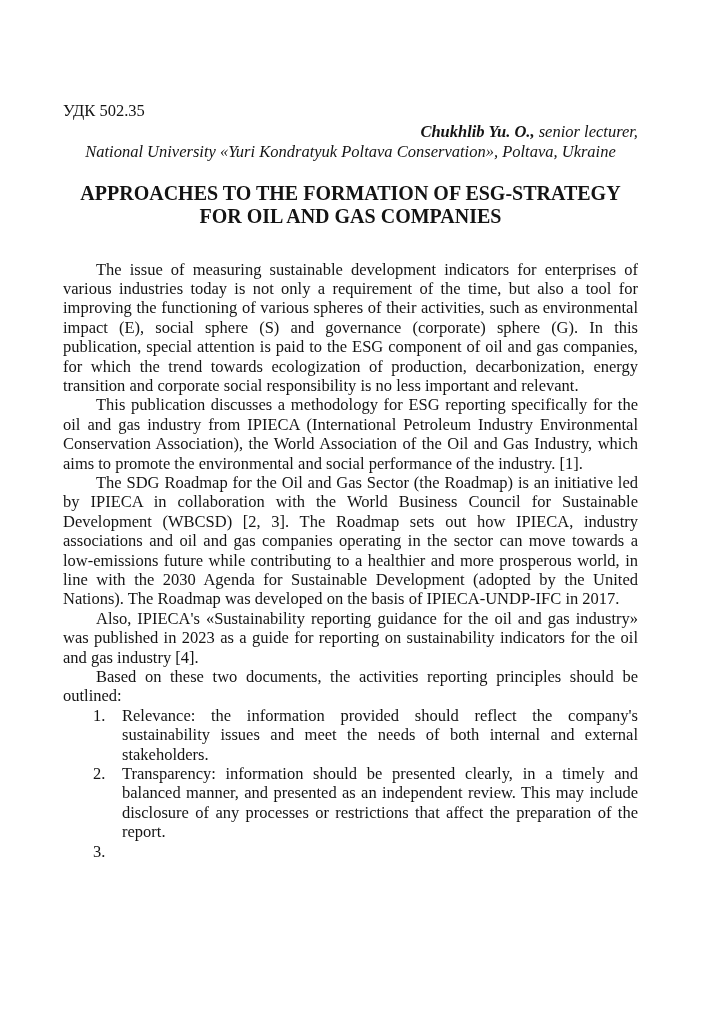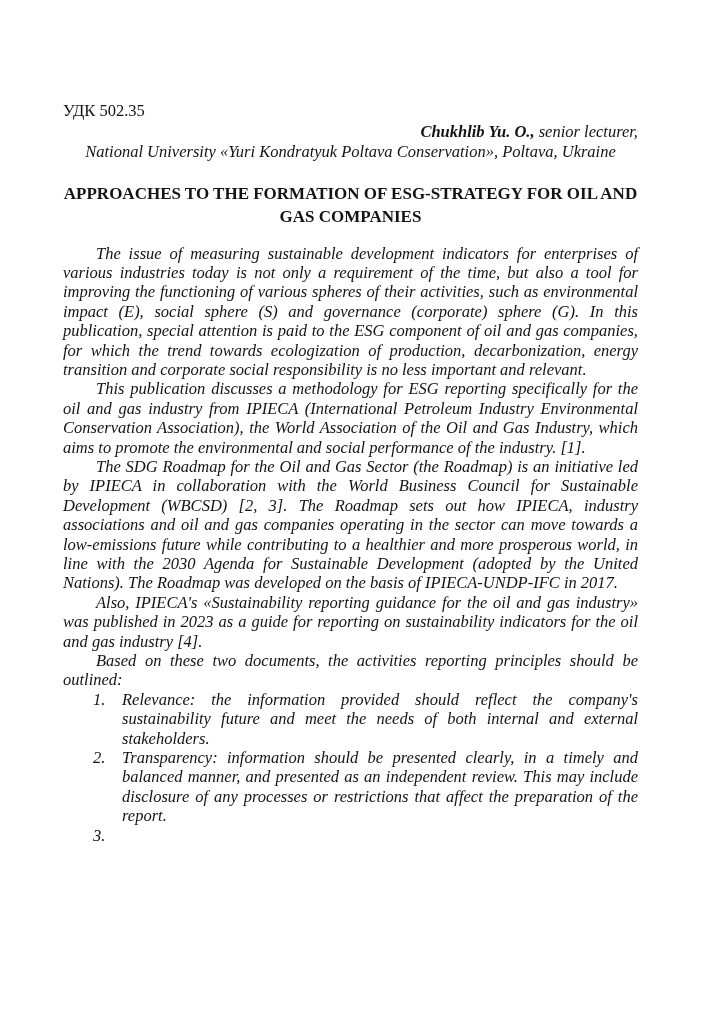--- a/index.html
+++ b/index.html
@@ -42,26 +42,25 @@
   .affiliation {
     text-align: center;
     font-style: italic;
     line-height: 20.5px;
   }
   .paper-title {
     margin: 19px auto 0 auto;
     max-width: 580px;
     text-align: center;
     font-weight: bold;
-    font-size: 17px;
+    font-size: 20px;
     line-height: 23px;
   }
   .body-text {
-    margin-top: 16px;
-    font-style: italic;
+    margin-top: 32px;
   }
   .para {
     margin: 0;
     text-align: justify;
     text-indent: 33px;
   }
   .numbered-list {
     margin: 0;
     padding: 0;
     list-style: none;
@@ -109,21 +108,21 @@
     <div class="body-text">
       <p class="para">The issue of measuring sustainable development indicators for enterprises of various industries today is not only a requirement of the time, but also a tool for improving the functioning of various spheres of their activities, such as environmental impact (E), social sphere (S) and governance (corporate) sphere (G). In this publication, special attention is paid to the ESG component of oil and gas companies, for which the trend towards ecologization of production, decarbonization, energy transition and corporate social responsibility is no less important and relevant.</p>
       <p class="para">This publication discusses a methodology for ESG reporting specifically for the oil and gas industry from IPIECA (International Petroleum Industry Environmental Conservation Association), the World Association of the Oil and Gas Industry, which aims to promote the environmental and social performance of the industry. [1].</p>
       <p class="para">The SDG Roadmap for the Oil and Gas Sector (the Roadmap) is an initiative led by IPIECA in collaboration with the World Business Council for Sustainable Development (WBCSD) [2, 3]. The Roadmap sets out how IPIECA, industry associations and oil and gas companies operating in the sector can move towards a low-emissions future while contributing to a healthier and more prosperous world, in line with the 2030 Agenda for Sustainable Development (adopted by the United Nations). The Roadmap was developed on the basis of IPIECA-UNDP-IFC in 2017.</p>
       <p class="para">Also, IPIECA's «Sustainability reporting guidance for the oil and gas industry» was published in 2023 as a guide for reporting on sustainability indicators for the oil and gas industry [4].</p>
       <p class="para">Based on these two documents, the activities reporting principles should be outlined:</p>
 
       <ol class="numbered-list">
         <li class="list-item">
           <span class="li-num">1.</span>
-          <span class="li-text">Relevance: the information provided should reflect the company's sustainability future and meet the needs of both internal and external stakeholders.</span>
+          <span class="li-text">Relevance: the information provided should reflect the company's sustainability issues and meet the needs of both internal and external stakeholders.</span>
         </li>
         <li class="list-item">
           <span class="li-num">2.</span>
           <span class="li-text">Transparency: information should be presented clearly, in a timely and balanced manner, and presented as an independent review. This may include disclosure of any processes or restrictions that affect the preparation of the report.</span>
         </li>
         <li class="list-item continued">
           <span class="li-num">3.</span>
         </li>
       </ol>
     </div>

